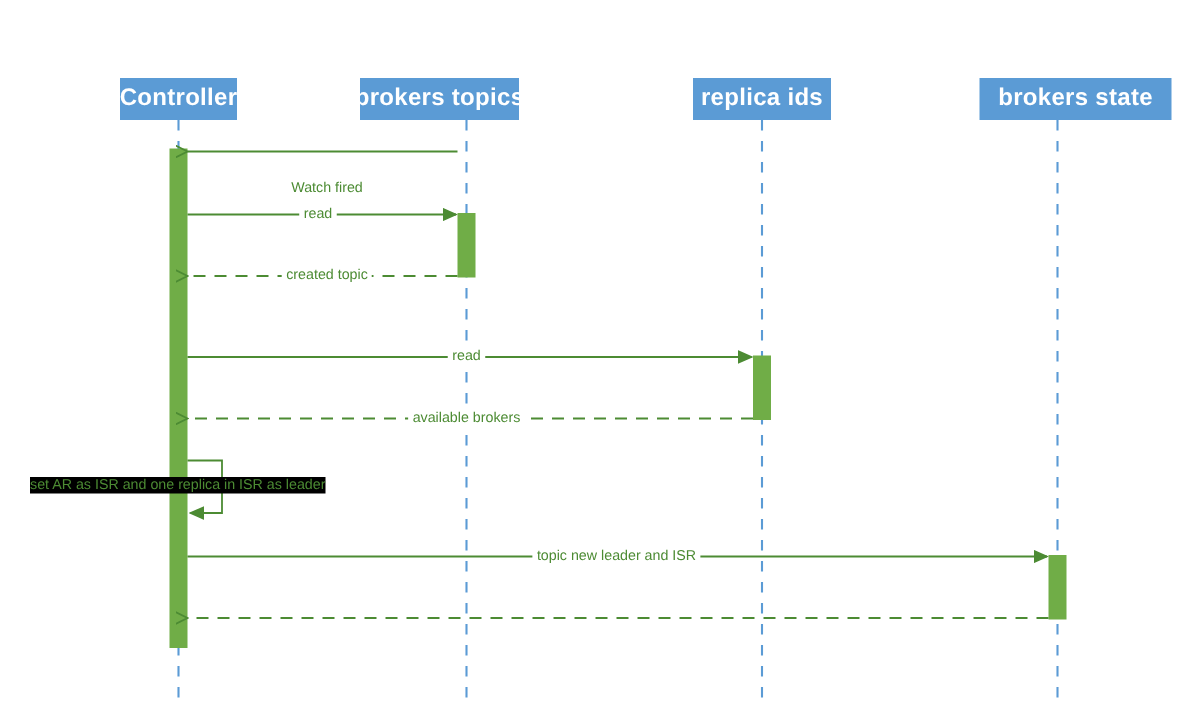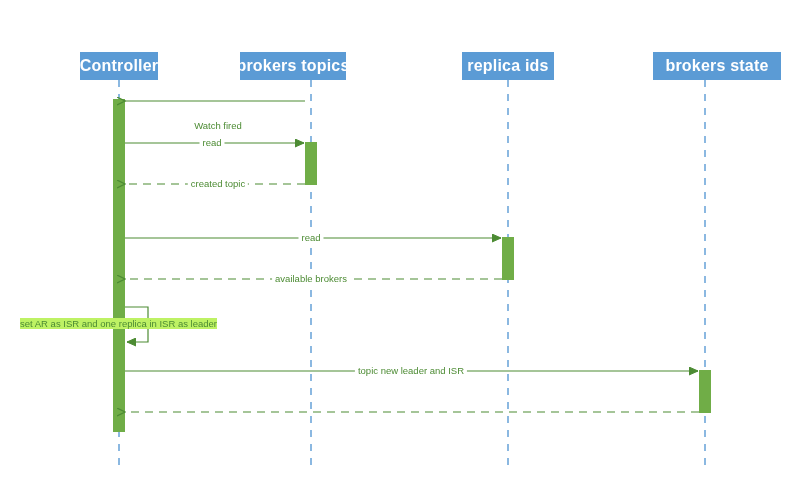--- a/index.html
+++ b/index.html
@@ -44,21 +44,21 @@
     font-size: 9.5px;
     background: #ffffff;
     padding: 0 3px;
     white-space: nowrap;
     line-height: 11px;
   }
   .self-label {
     position: absolute;
     color: #4C8B33;
     font-size: 9.5px;
-    background: #bef264;
+    background: #000000;
     white-space: nowrap;
     line-height: 11px;
   }
 </style>
 </head>
 <body>
 
 <div id="diagram">
 
   <svg id="svg-layer" viewBox="0 0 802 484" xmlns="http://www.w3.org/2000/svg">

